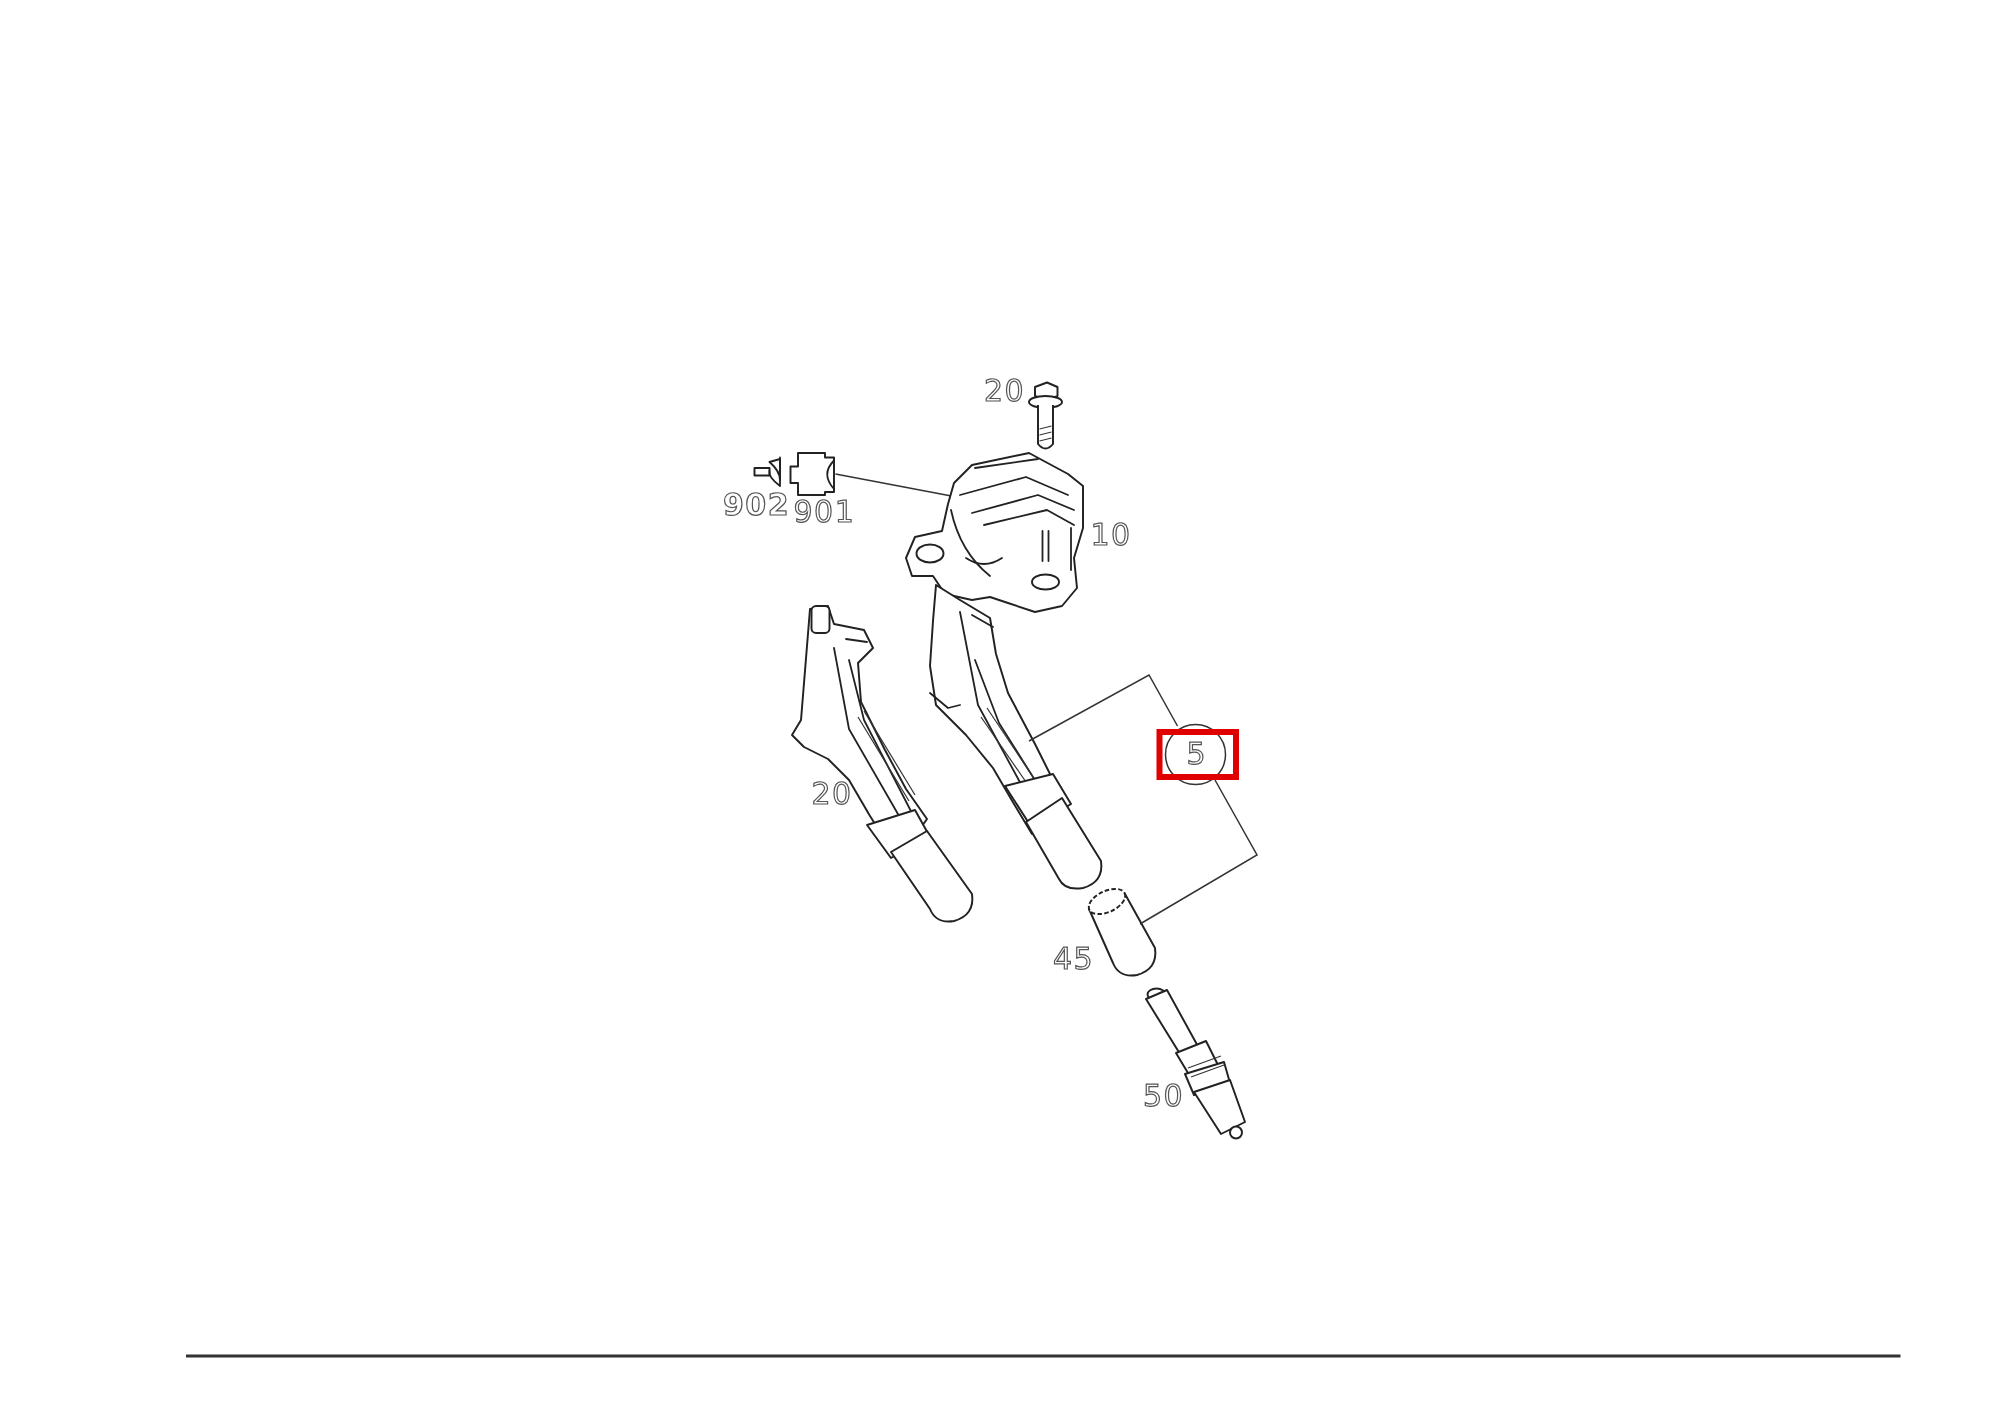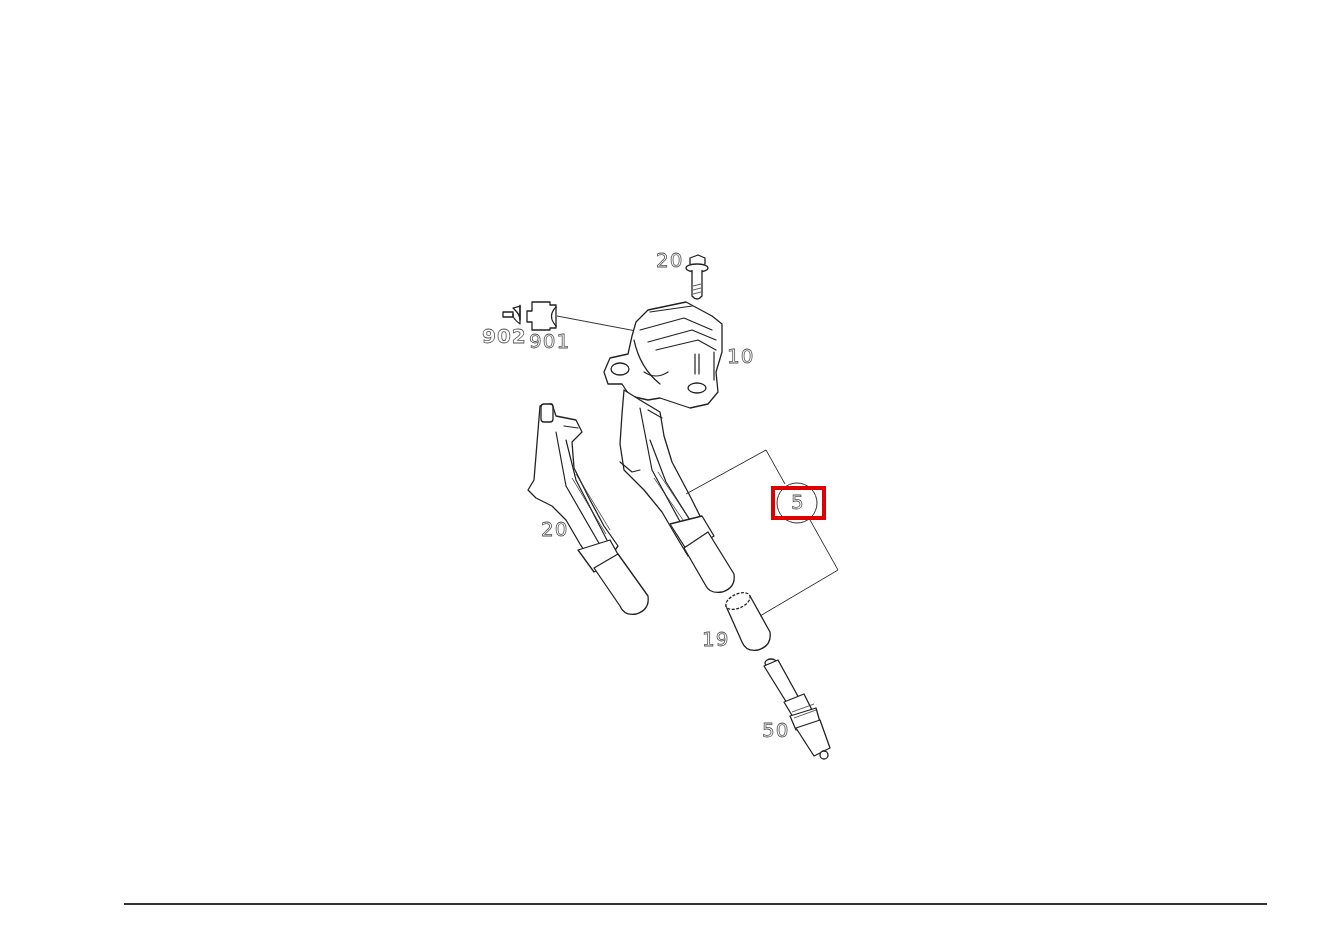--- a/index.html
+++ b/index.html
@@ -98,18 +98,18 @@
     <circle class="leader" cx="797" cy="503" r="20"></circle>
   </g>
 </svg>
 
 <span class="callout" style="left:656px; top:250px;">20</span>
 <span class="callout" style="left:482px; top:326px;font-weight:bold;">902</span>
 <span class="callout" style="left:529px; top:331px;">901</span>
 <span class="callout" style="left:727px; top:346px;text-align:center;">10</span>
 <span class="callout" style="left:541px; top:519px;">20</span>
 <span class="callout" style="left:791px; top:492px;">5</span>
-<span class="callout" style="left:702px; top:629px;">19</span>
+<span class="callout" style="left:702px; top:629px;">45</span>
 <span class="callout" style="left:762px; top:720px;">50</span>
 
 <div class="highlight" style="left:771px; top:486px; width:55px; height:34px;"></div>
 
 <div class="footer-rule"></div>
 
 </body></html>

